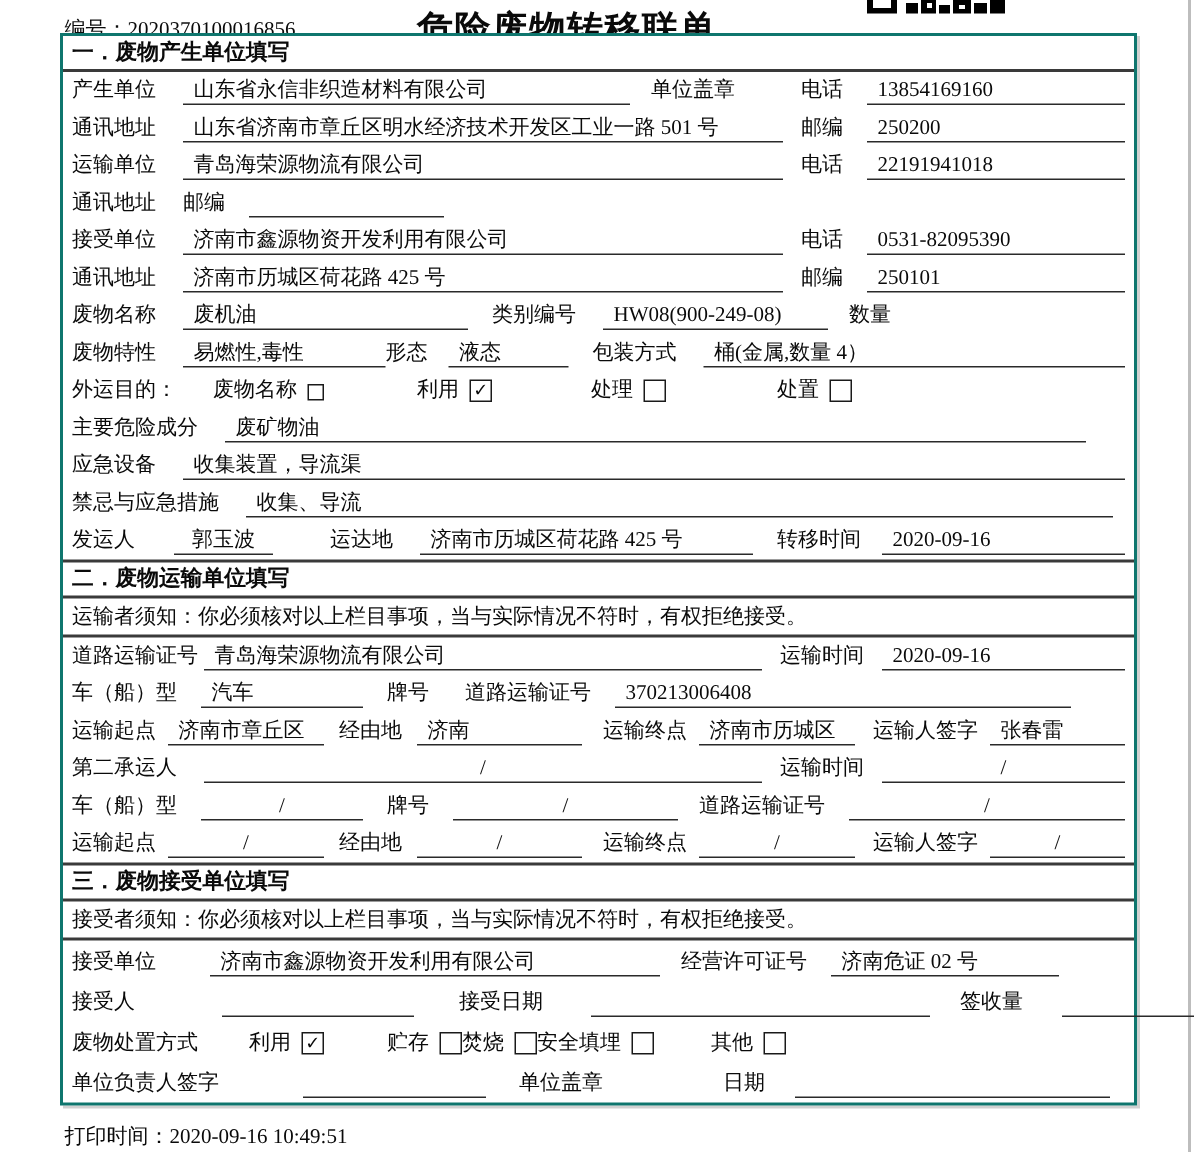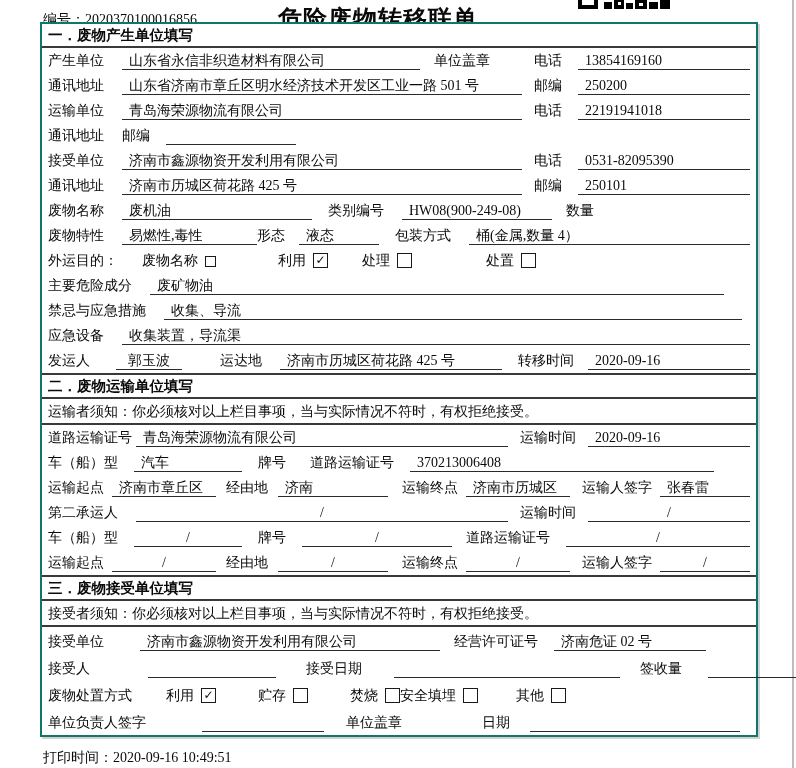--- a/index.html
+++ b/index.html
@@ -136,39 +136,39 @@
     <span class="lbl" style="margin-left:16px;width:74px">包装方式</span>
     <span class="u fill">桶(金属,数量 4）</span>
   </div>
 
   <div class="row">
     <span class="lbl" style="width:88px">外运目的：</span>
     <span class="lbl" style="margin-left:6px">废物名称</span>
     <span class="cb small"></span>
     <span class="lbl" style="margin-left:62px">利用</span>
     <span class="cb">✓</span>
-    <span class="lbl" style="margin-left:34px">处理</span>
+    <span class="lbl" style="margin-left:66px">处理</span>
     <span class="cb"></span>
     <span class="lbl" style="margin-left:74px">处置</span>
     <span class="cb"></span>
   </div>
 
   <div class="row">
     <span class="lbl" style="width:102px">主要危险成分</span>
     <span class="u fill" style="margin-right:26px">废矿物油</span>
   </div>
 
   <div class="row">
+    <span class="lbl" style="width:74px">应急设备</span>
+    <span class="u fill">收集装置，导流渠</span>
+  </div>
+
+  <div class="row">
     <span class="lbl" style="width:116px">禁忌与应急措施</span>
     <span class="u fill" style="margin-right:8px">收集、导流</span>
-  </div>
-
-  <div class="row">
-    <span class="lbl" style="width:74px">应急设备</span>
-    <span class="u fill">收集装置，导流渠</span>
   </div>
 
   <div class="row">
     <span class="lbl" style="width:56px">发运人</span>
     <span class="u c" style="width:66px;margin-left:12px">郭玉波</span>
     <span class="lbl" style="margin-left:38px;width:52px">运达地</span>
     <span class="u" style="width:222px;margin-left:8px">济南市历城区荷花路 425 号</span>
     <span class="lbl" style="margin-left:16px;width:60px">转移时间</span>
     <span class="u fill" style="margin-left:10px">2020-09-16</span>
   </div>
@@ -248,21 +248,21 @@
     <span class="u" style="width:150px;margin-left:16px"></span>
     <span class="sp"></span>
   </div>
 
   <div class="row h27">
     <span class="lbl" style="width:100px">废物处置方式</span>
     <span class="lbl" style="margin-left:18px">利用</span>
     <span class="cb">✓</span>
     <span class="lbl" style="margin-left:42px">贮存</span>
     <span class="cb"></span>
-    <span class="lbl" style="margin-left:42px">焚烧</span>
+    <span class="lbl" style="">焚烧</span>
     <span class="cb"></span>
     <span class="lbl" style="">安全填埋</span>
     <span class="cb"></span>
     <span class="lbl" style="margin-left:38px">其他</span>
     <span class="cb"></span>
   </div>
 
   <div class="row h27">
     <span class="lbl" style="width:114px">单位负责人签字</span>
     <span class="u" style="width:122px;margin-left:40px"></span>

